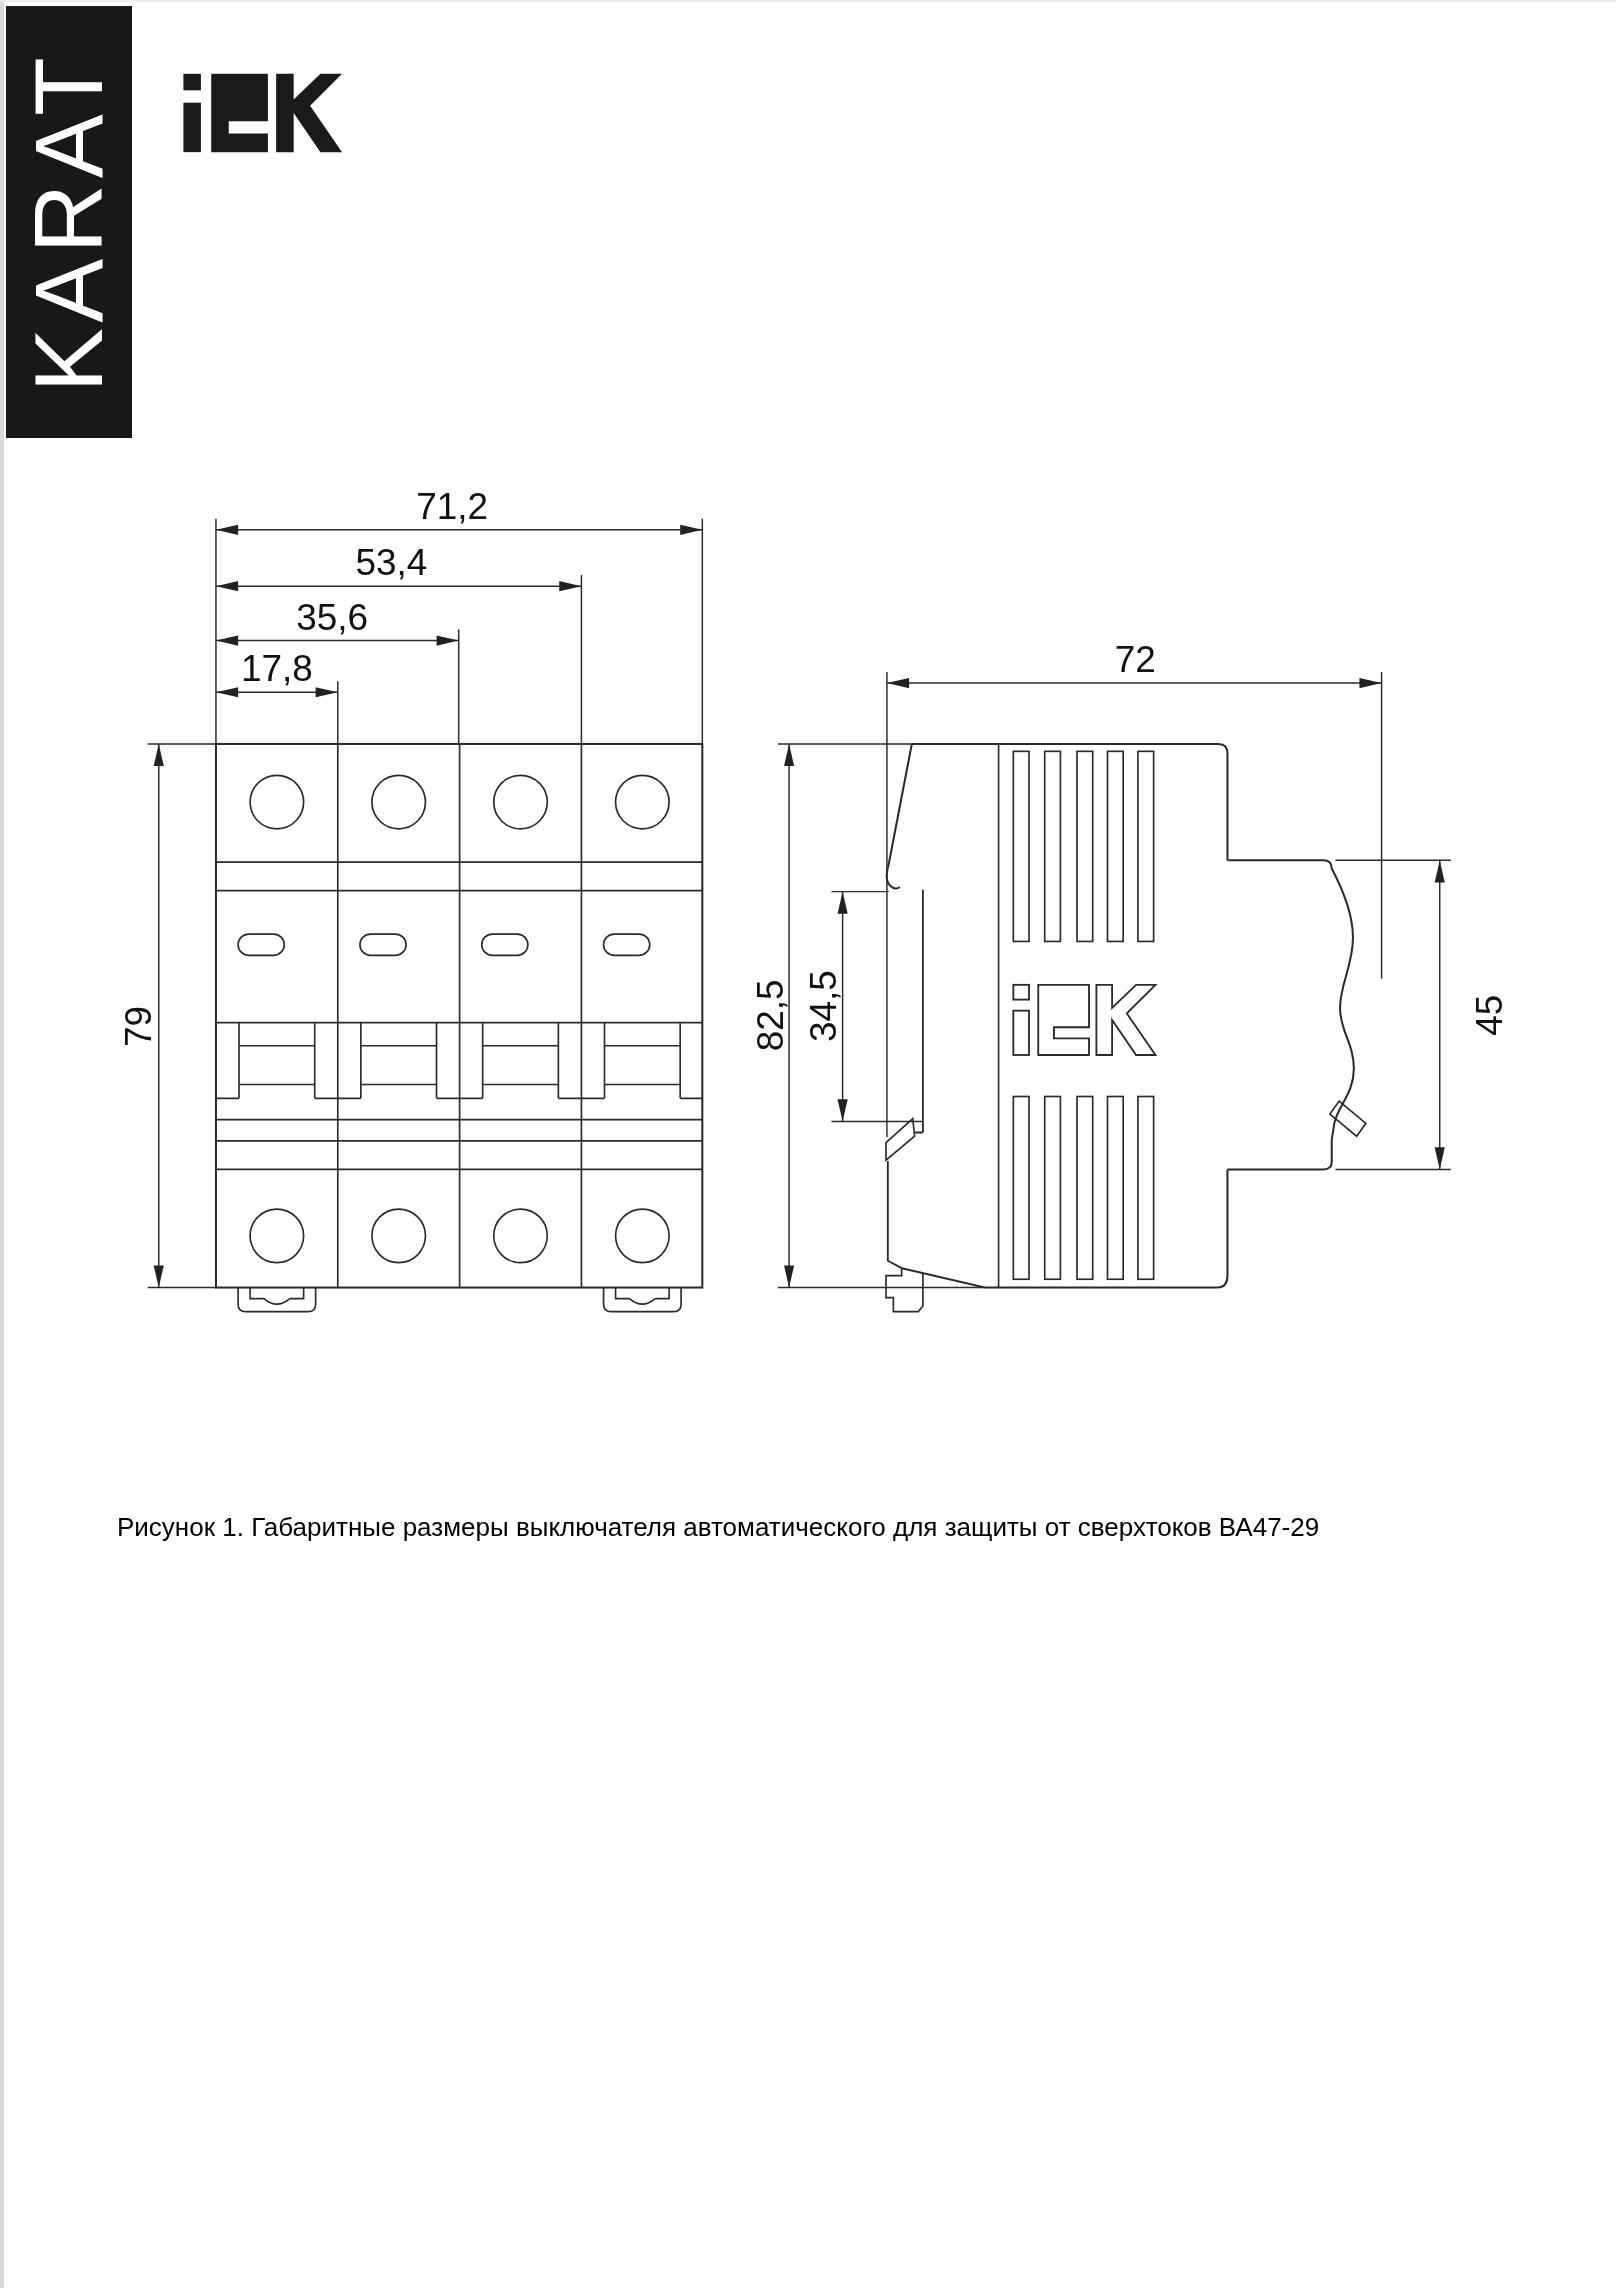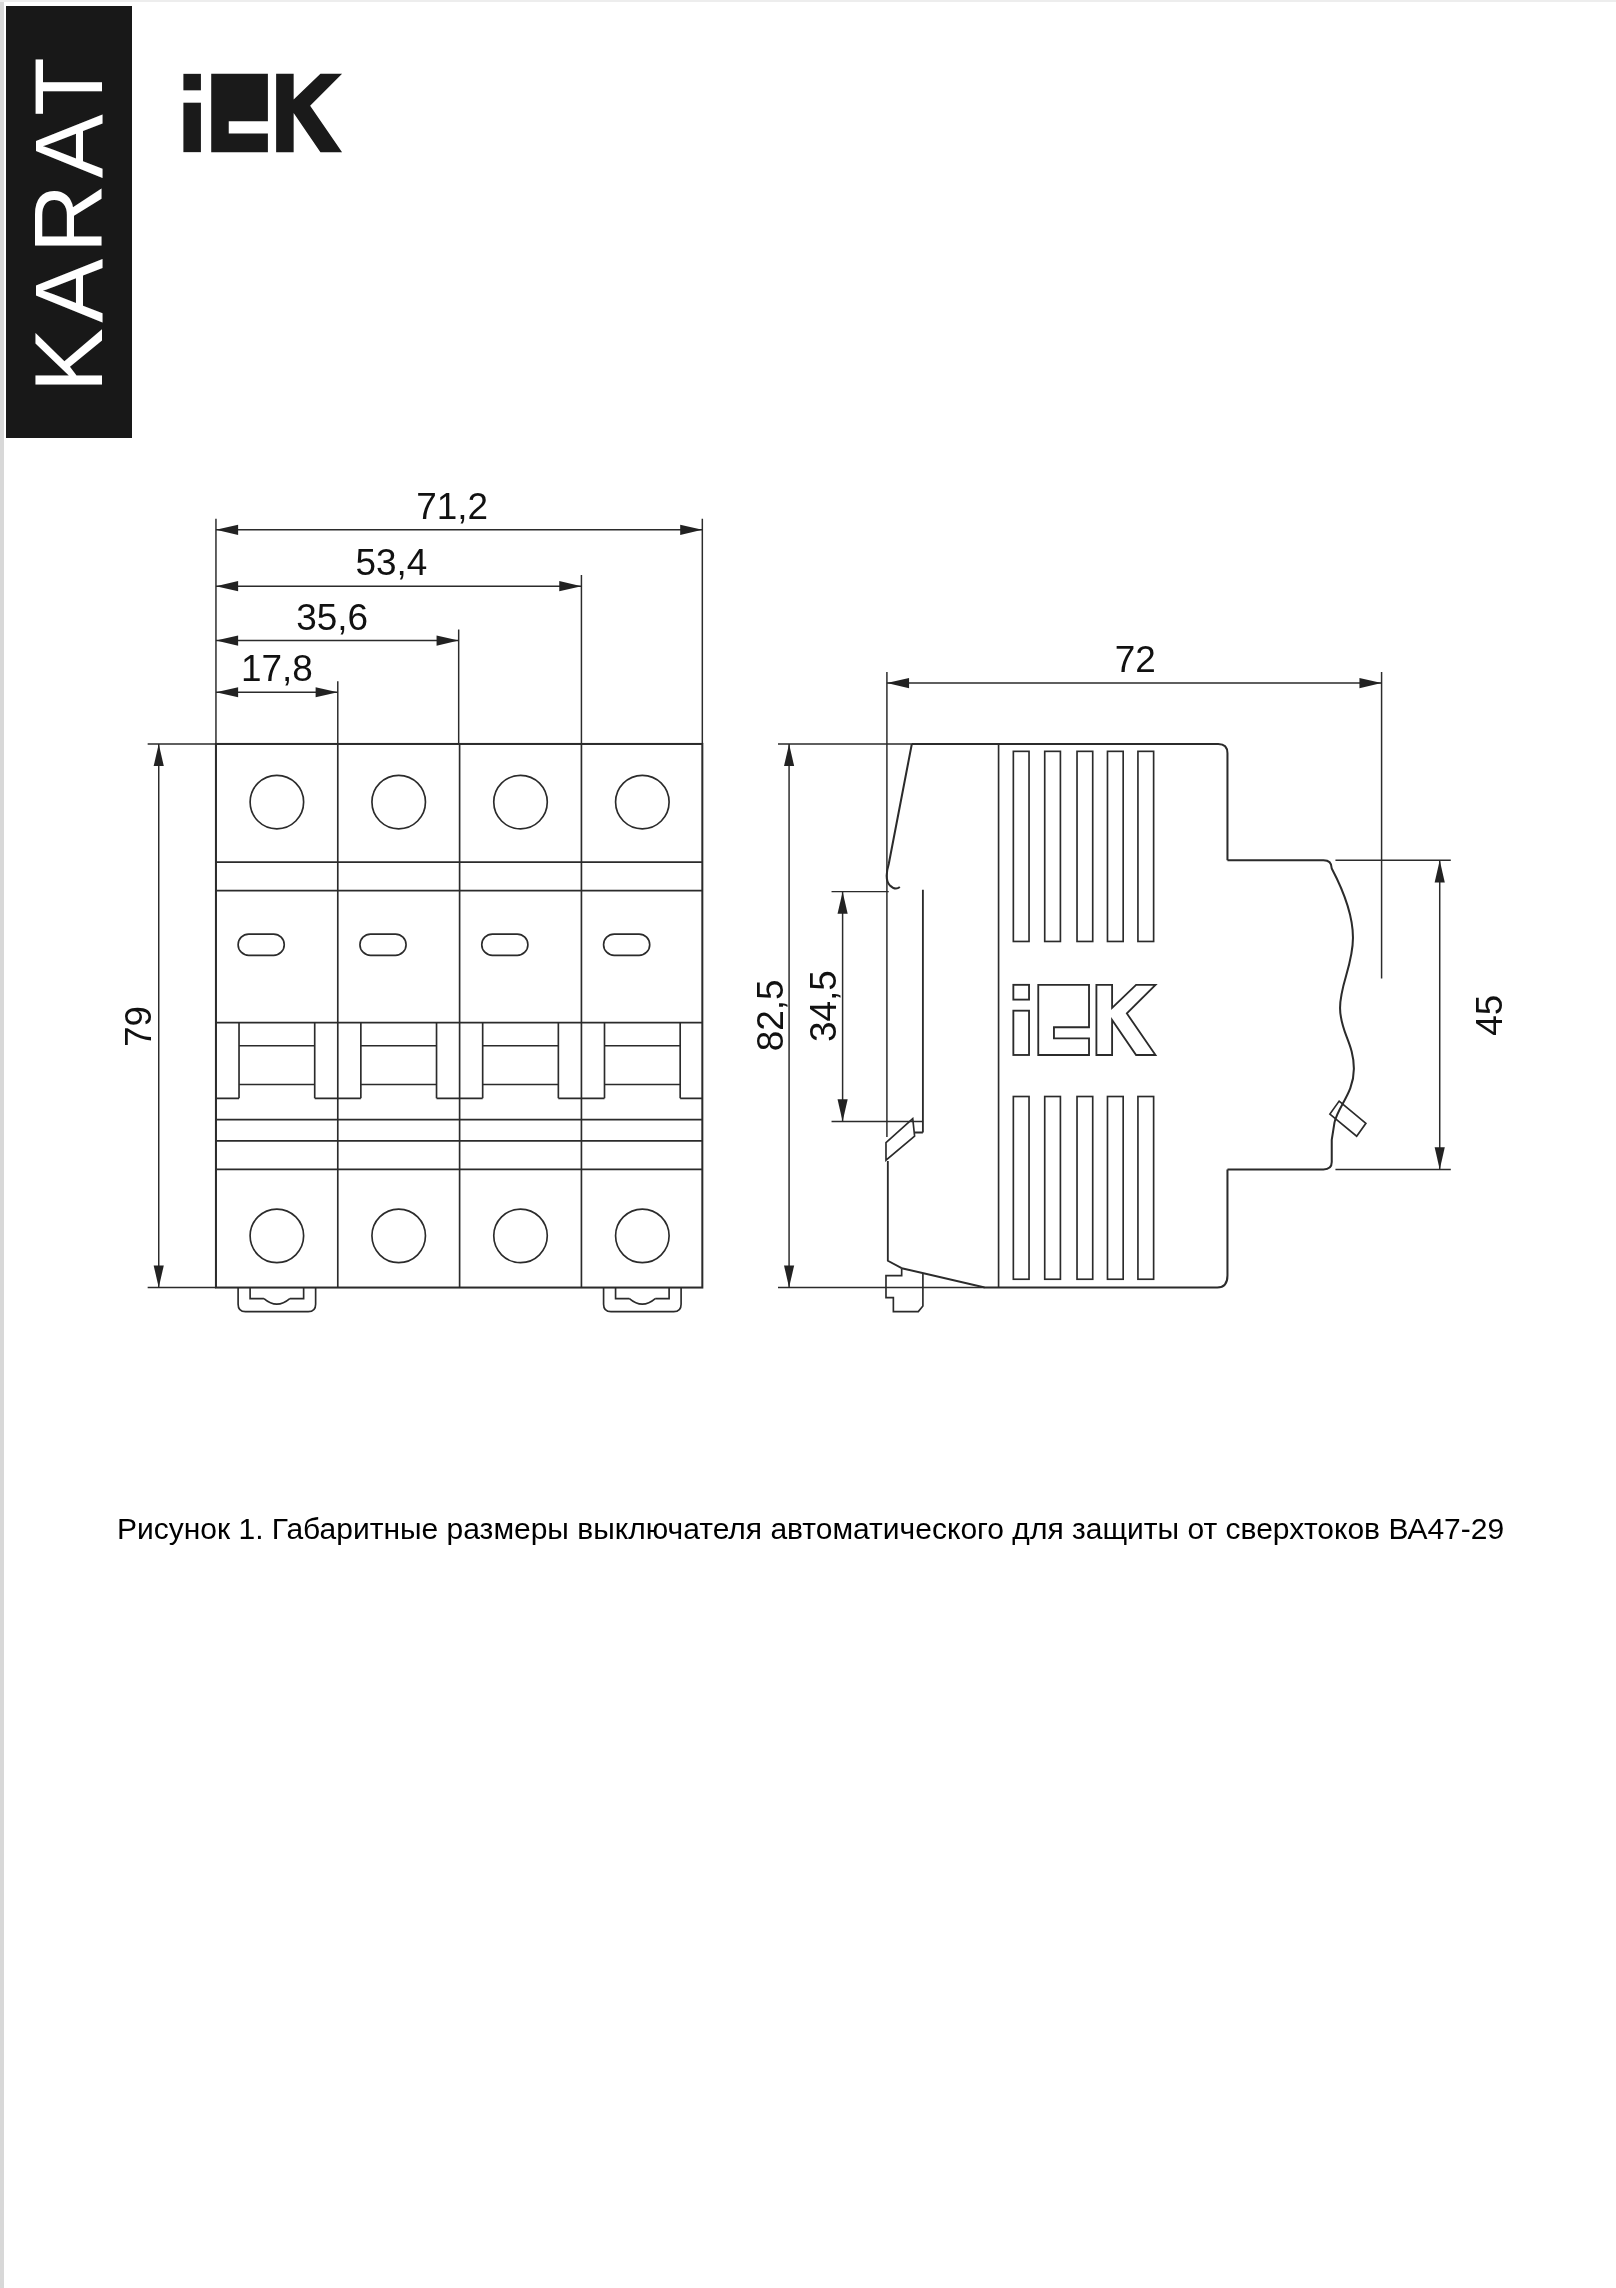--- a/index.html
+++ b/index.html
@@ -8,21 +8,21 @@
   .edge-l{position:absolute;left:0;top:0;width:3.7px;height:2289px;background:#d8d8d8;}
   .edge-t{position:absolute;left:0;top:0;width:1616px;height:1.8px;background:#ededed;}
   .banner{position:absolute;left:5.5px;top:5.5px;width:126px;height:432px;background:#181818;}
   .banner-text{position:absolute;left:50%;top:50%;
                transform:translate(-50%,-50%) rotate(-90deg);
                white-space:nowrap;color:#ffffff;font-size:96px;letter-spacing:5.5px;
                font-weight:500;}
   .header-logo{position:absolute;left:183px;top:72px;}
   .drawing{position:absolute;left:0;top:0;}
   .caption{position:absolute;left:117px;top:1512px;width:1384px;
-           font-size:30px;color:#000;white-space:nowrap;}
+           font-size:26px;color:#000;white-space:nowrap;}
   svg text{font-family:"Liberation Sans",sans-serif;font-size:40px;fill:#111;}
   svg .ln{stroke:#2b2b2b;fill:none;}
 </style>
 </head>
 <body>
 
 <div class="page">
   <div class="edge-l"></div>
   <div class="edge-t"></div>
 

